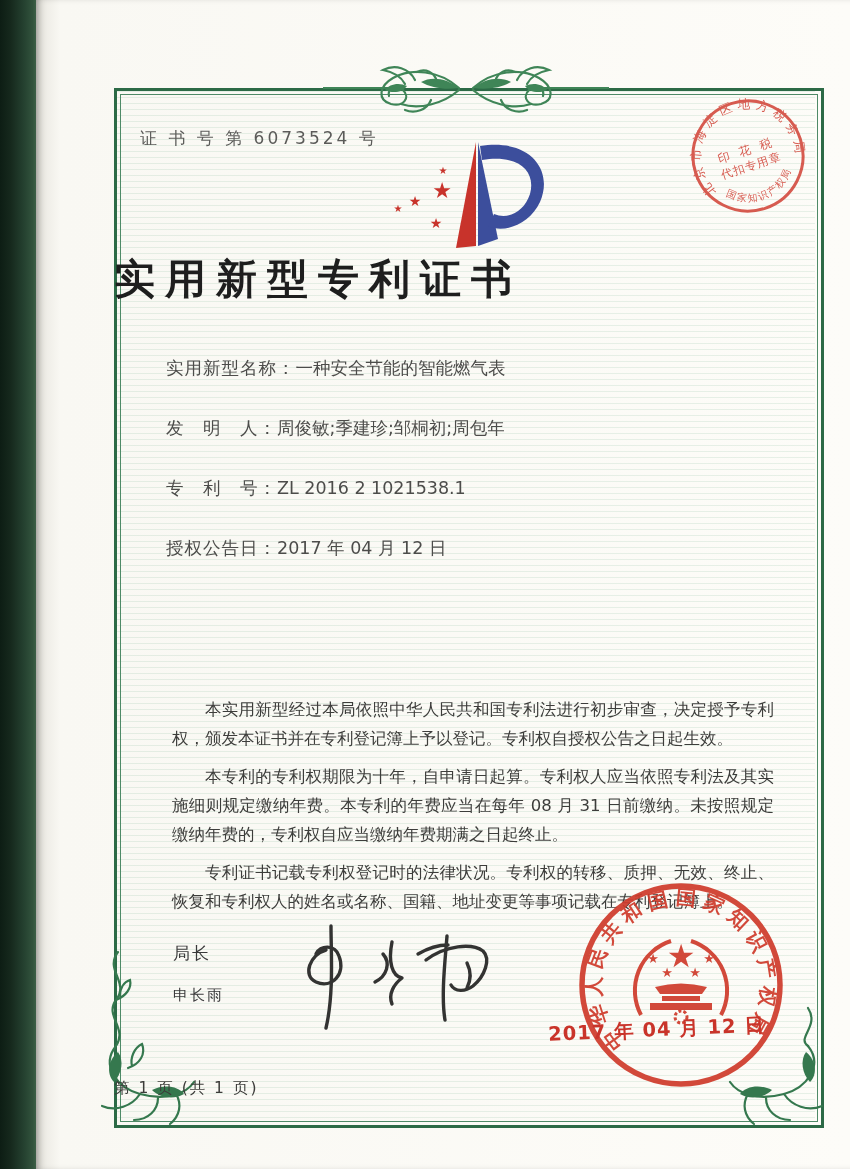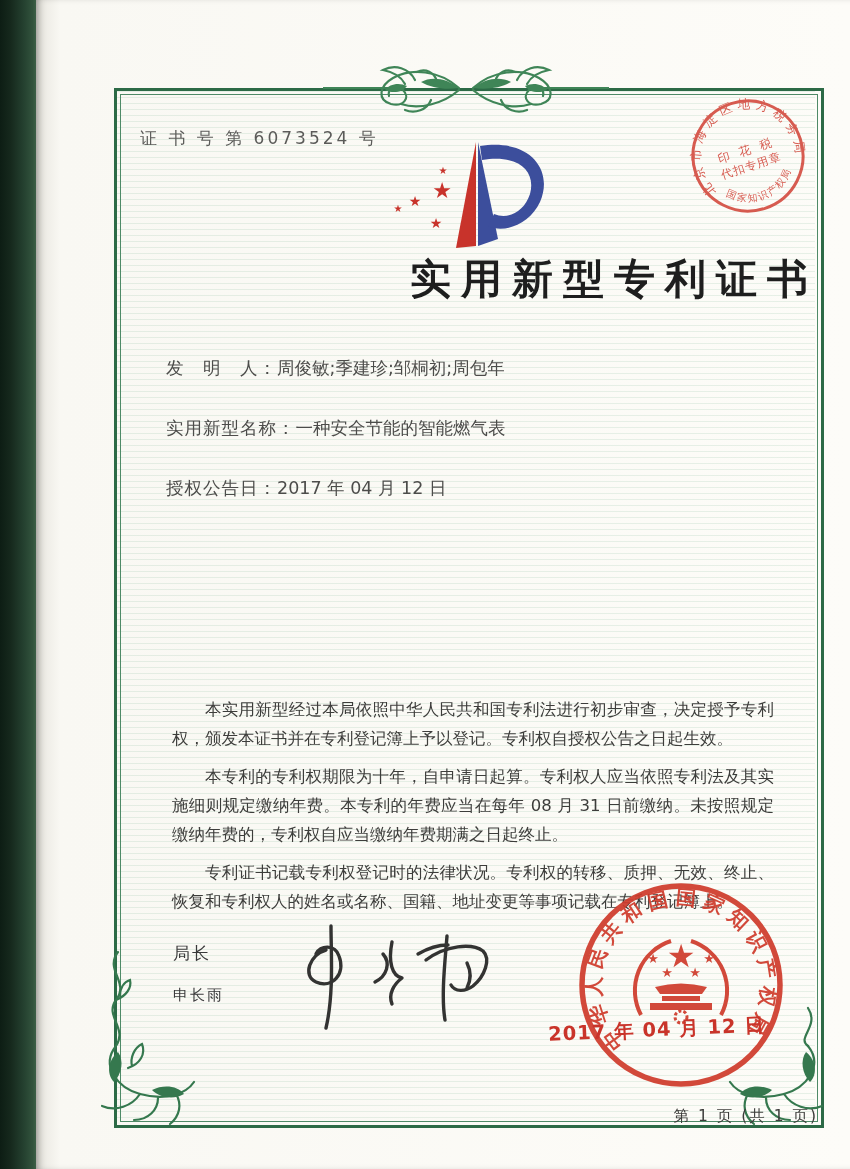--- a/index.html
+++ b/index.html
@@ -10,36 +10,36 @@
   .page{position:absolute;left:36px;top:0;width:814px;height:1169px;
     background:linear-gradient(90deg,#e7e5de 0%,#f9f8f3 3%,#fdfcf8 100%);
     box-shadow:inset 6px 0 9px -5px rgba(0,0,0,.45);}
   .guilloche{position:absolute;left:81px;top:91px;width:698px;height:1028px;
     background:repeating-linear-gradient(180deg,rgba(140,190,160,.20) 0 1px,rgba(255,255,255,0) 1px 6px);
     pointer-events:none;}
   .frame-outer{position:absolute;left:78px;top:88px;width:704px;height:1034px;border:3px solid #2c6a46;}
   .frame-inner{position:absolute;left:3px;top:3px;right:3px;bottom:3px;border:1px solid #4e8a67;}
   .cert-no{position:absolute;left:104px;top:127px;font-size:17px;letter-spacing:3px;color:#5b5b59;}
   .logo{position:absolute;left:348px;top:136px;width:164px;height:118px;}
-  .title{position:absolute;left:78px;top:252px;width:704px;margin:0;text-align:right;
+  .title{position:absolute;left:78px;top:252px;width:704px;margin:0;text-align:left;
     font-family:"DejaVu Serif","Liberation Serif",serif;font-size:41px;font-weight:700;
     letter-spacing:10px;color:#1e1e1e;}
   .fields{position:absolute;left:130px;top:356px;width:580px;}
   .field-row{height:60px;font-size:17.5px;color:#4c4c4a;white-space:nowrap;}
   .field-row .lbl{letter-spacing:1px;}
   .paras{position:absolute;left:127px;top:686px;width:620px;}
   .paras p{margin:9px;font-size:16.5px;line-height:29px;color:#3d3d3b;text-indent:2em;text-align:justify;}
   .issuer-title{position:absolute;left:137px;top:942px;font-size:17px;color:#39393a;letter-spacing:2px;}
   .issuer-name{position:absolute;left:137px;top:986px;font-size:15px;color:#39393a;letter-spacing:2px;}
   .signature{position:absolute;left:250px;top:918px;width:220px;height:122px;}
   .main-seal{position:absolute;left:538px;top:878px;width:214px;height:214px;opacity:.92;}
   .seal-date{position:absolute;left:512px;top:1016px;width:220px;font-size:19.5px;font-weight:700;
     color:#c9342a;letter-spacing:1px;transform:rotate(-2.5deg);white-space:nowrap;}
-  .footer{position:absolute;left:78px;top:1078px;width:704px;text-align:right;
-    font-size:15.5px;color:#3c3c3a;letter-spacing:2px;margin-top:28px;}
+  .footer{position:absolute;left:78px;top:1078px;width:704px;text-align:left;
+    font-size:15.5px;color:#3c3c3a;letter-spacing:2px;}
   .tax-stamp{position:absolute;left:652px;top:96px;width:120px;height:120px;transform:rotate(-18deg);opacity:.88;}
   .ornament-top{position:absolute;left:283px;top:60px;width:294px;height:56px;}
   .vine-bl{position:absolute;left:52px;top:948px;width:112px;height:188px;}
   .vine-br{position:absolute;left:688px;top:988px;width:112px;height:148px;transform:scaleX(-1);}
 </style>
 </head>
 <body>
 
 <div class="photo">
   <div class="spine"></div>
@@ -115,24 +115,27 @@
         <text x="31" y="70" font-size="14">★</text>
         <text x="14" y="76" font-size="10">★</text>
         <text x="52" y="92" font-size="14">★</text>
       </g>
     </svg>
 
     <h1 class="title">实用新型专利证书</h1>
 
     <div class="fields">
       <div class="field-row">
+        <span class="lbl">实用新型名称：</span><span>一种安全节能的智能燃气表</span>
+      </div>
+      <div class="field-row">
         <span class="lbl">发　明　人：</span><span>周俊敏;季建珍;邹桐初;周包年</span>
       </div>
       <div class="field-row">
-        <span class="lbl">实用新型名称：</span><span>一种安全节能的智能燃气表</span>
+        <span class="lbl">专　利　号：</span><span>ZL 2016 2 1021538.1</span>
       </div>
       <div class="field-row">
         <span class="lbl">授权公告日：</span><span>2017 年 04 月 12 日</span>
       </div>
     </div>
 
     <div class="paras">
       <p>本实用新型经过本局依照中华人民共和国专利法进行初步审查，决定授予专利权，颁发本证书并在专利登记簿上予以登记。专利权自授权公告之日起生效。</p>
       <p>本专利的专利权期限为十年，自申请日起算。专利权人应当依照专利法及其实施细则规定缴纳年费。本专利的年费应当在每年 08 月 31 日前缴纳。未按照规定缴纳年费的，专利权自应当缴纳年费期满之日起终止。</p>
       <p>专利证书记载专利权登记时的法律状况。专利权的转移、质押、无效、终止、恢复和专利权人的姓名或名称、国籍、地址变更等事项记载在专利登记簿上。</p>

